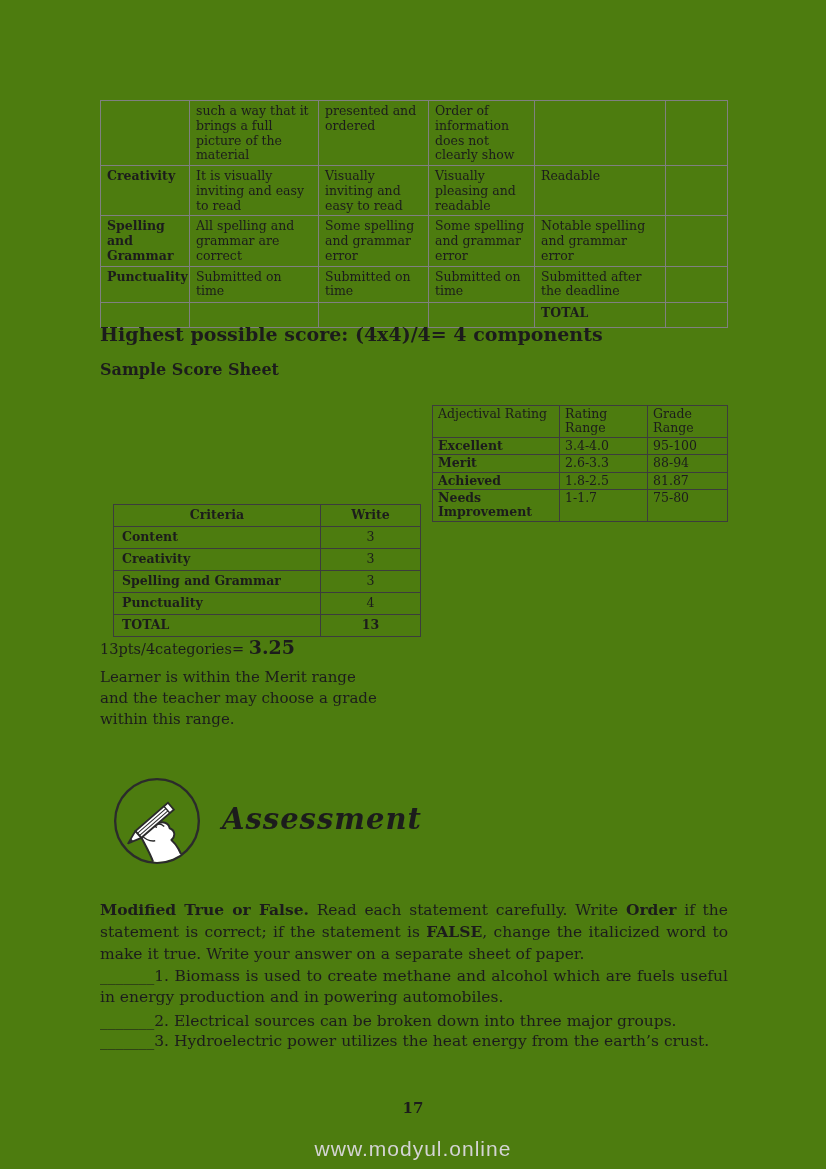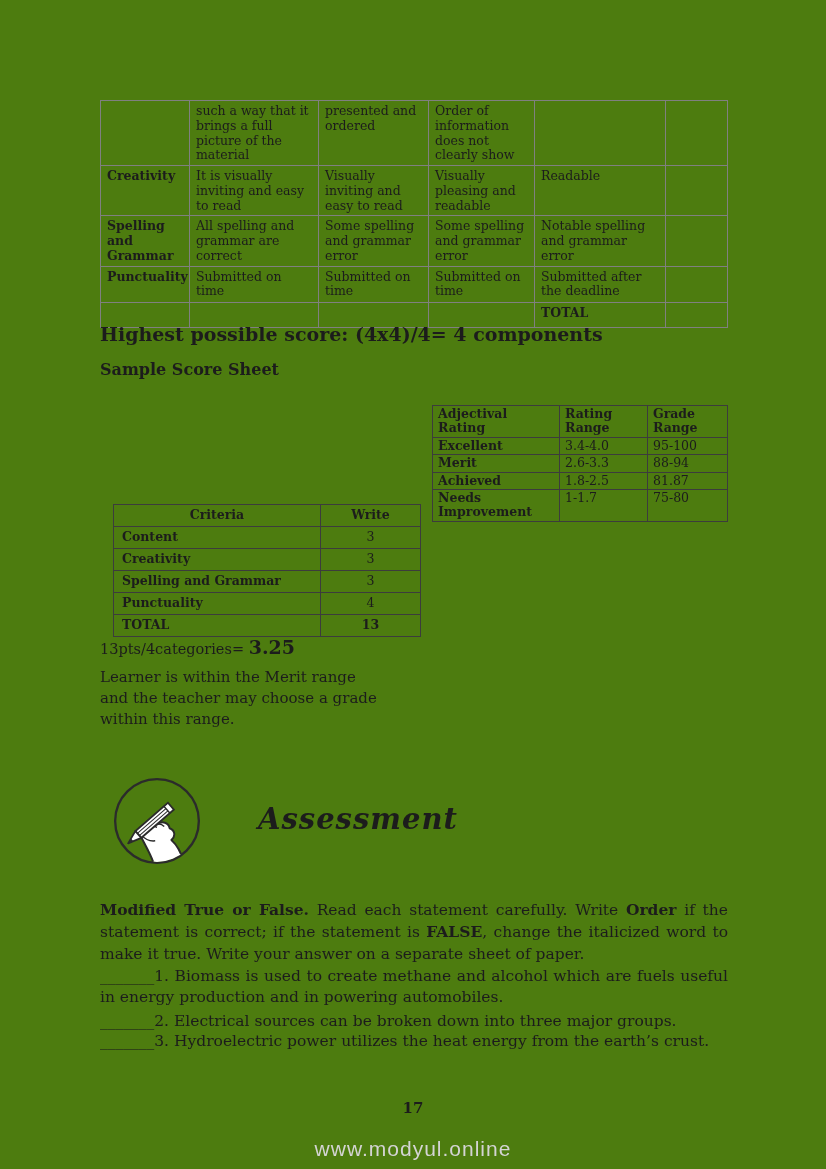--- a/index.html
+++ b/index.html
@@ -24,21 +24,21 @@
   .rubric td.vmid{vertical-align:middle;}
   .rubric td.bold{font-weight:bold;}
   
   .adj{position:absolute;left:432px;top:405px;}
   .adj table{border-collapse:collapse;table-layout:fixed;width:295px;}
   .adj td{
     border:1px solid #3c3c3c;
     font-size:12.5px;line-height:1.15;
     padding:1px 5px;vertical-align:top;overflow:hidden;
   }
-  .adj tr.hdr td{font-weight:bold;}
+  .adj tr.hdr td{font-weight:normal;}
   .adj td.c0{font-weight:bold;}
   
   .score{position:absolute;left:113px;top:504px;}
   .score table{border-collapse:collapse;table-layout:fixed;width:307px;}
   .score td{
     border:1px solid #3c3c3c;
     font-size:12.5px;line-height:1.15;
     padding:3px 8px;vertical-align:middle;height:15px;overflow:hidden;
   }
   .score tr.hdr td{font-weight:bold;text-align:center;}
@@ -48,21 +48,21 @@
   
   .highest{position:absolute;left:100px;top:323px;font-weight:bold;font-size:19px;}
   .sample-heading{position:absolute;left:100px;top:360px;font-weight:bold;font-size:16px;}
   .score-note{position:absolute;left:100px;top:636px;font-size:14.5px;}
   .score-note .bold{font-weight:bold;font-size:19px;}
   .merit-note{position:absolute;left:100px;top:667px;width:280px;font-size:15px;line-height:21px;}
   
   .assessment-icon{position:absolute;left:112px;top:776px;width:90px;height:90px;}
   .assessment-heading{
     position:absolute;left:222px;top:802px;
-    font-size:29px;font-weight:bold;font-style:italic;letter-spacing:1px;margin-left:36px;
+    font-size:29px;font-weight:bold;font-style:italic;letter-spacing:1px;
   }
   
   .instructions{
     position:absolute;left:100px;top:899px;width:628px;
     font-size:15.5px;line-height:22px;text-align:justify;
   }
   .bold{font-weight:bold;}
   .it{}
   .question{position:absolute;left:100px;width:628px;font-size:15.5px;line-height:21px;text-align:justify;}
   .q1{top:966px;}

